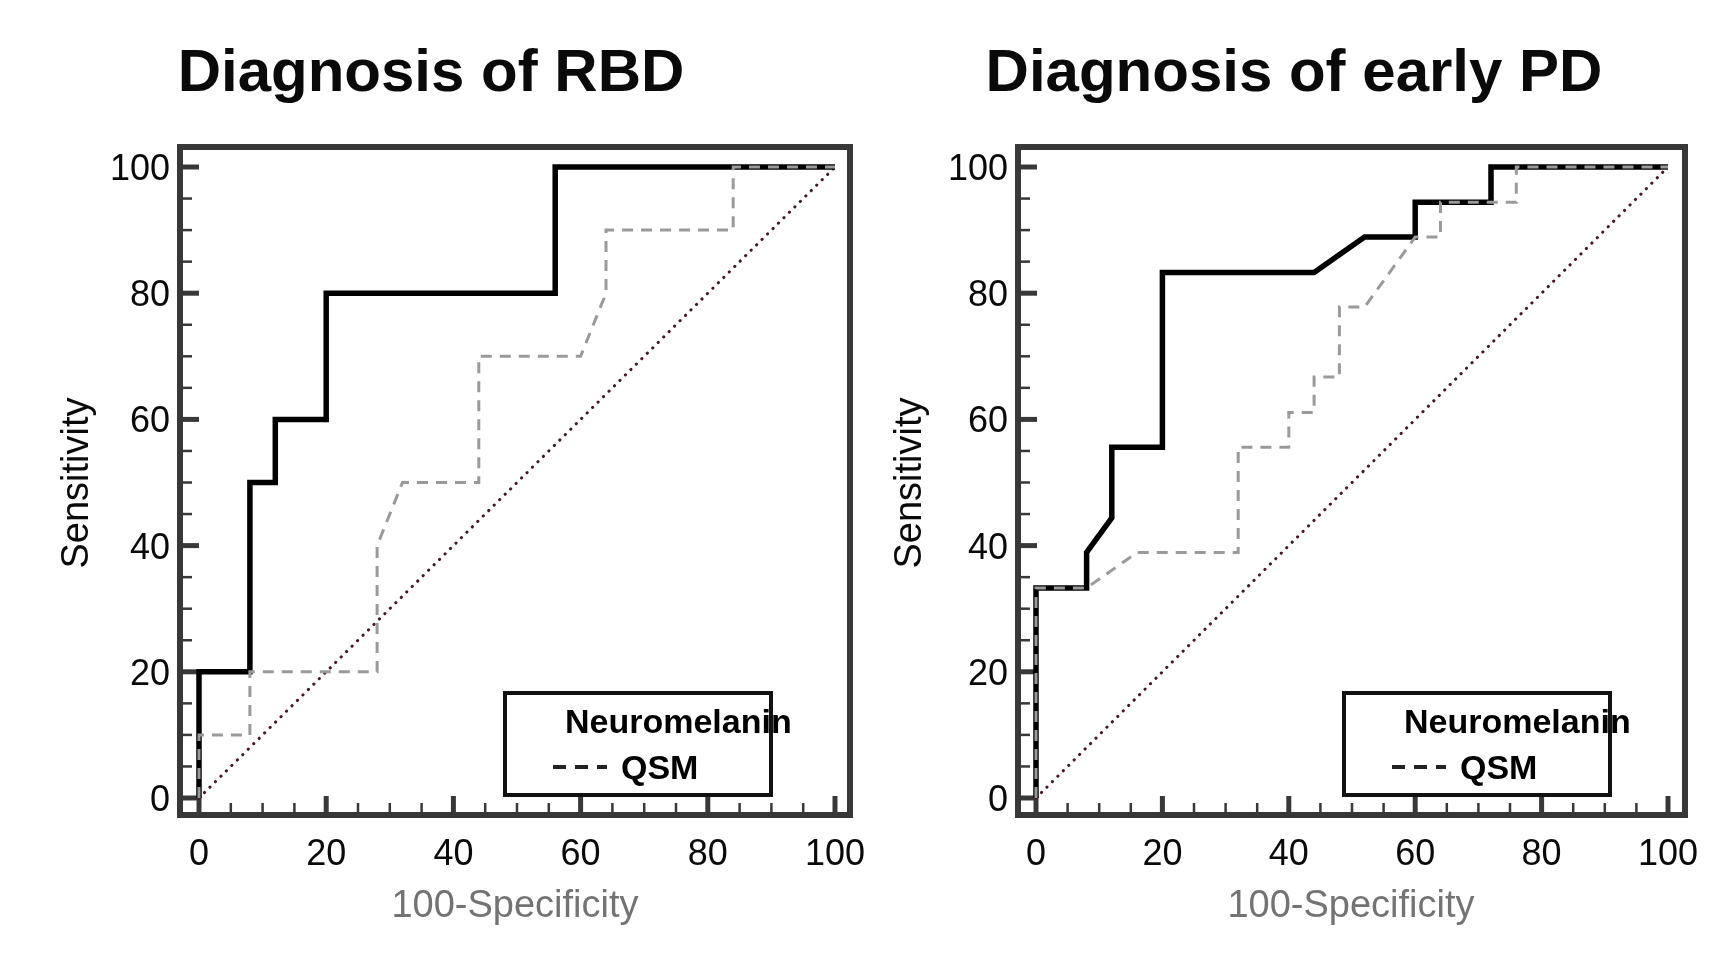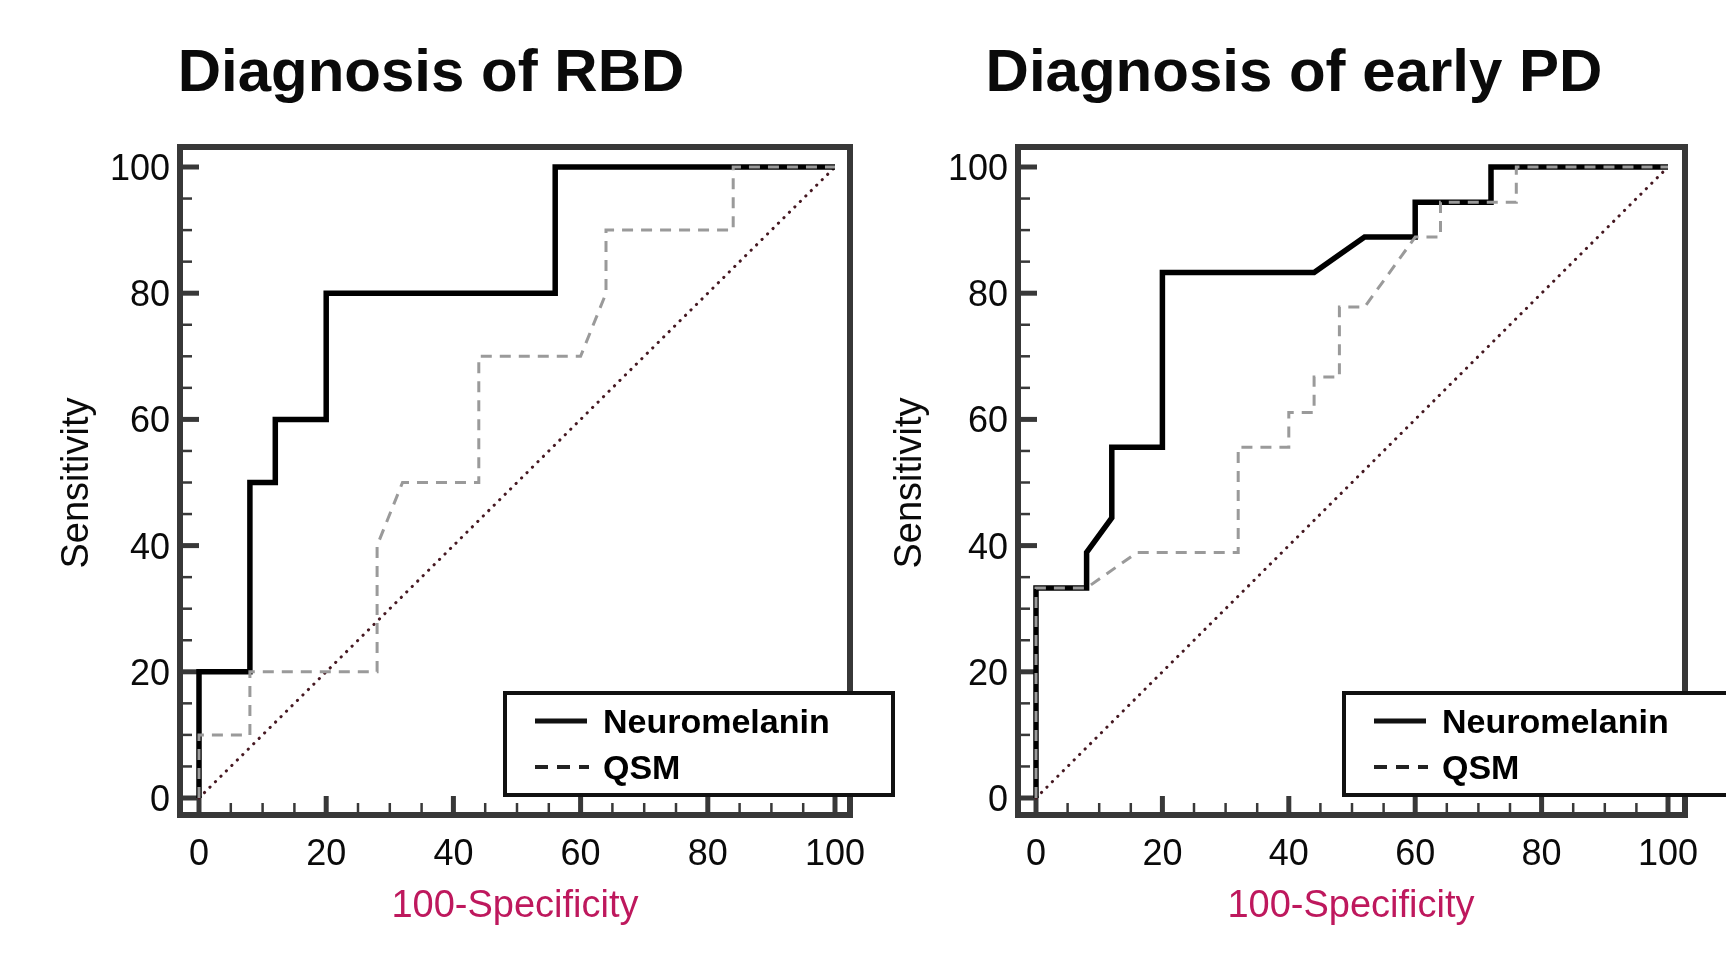--- a/index.html
+++ b/index.html
@@ -4,30 +4,30 @@
 <style>
   html,body{margin:0;padding:0;background:#ffffff;}
   body{width:1726px;height:976px;position:relative;overflow:hidden;
        font-family:"Liberation Sans", sans-serif;color:#000;}
   .chart-canvas{position:absolute;left:0;top:0;width:1726px;height:976px;}
   .plot-title{position:absolute;top:36px;width:800px;text-align:center;
               font-size:60px;font-weight:700;letter-spacing:0px;color:#0a0a0a;}
   #title-left{left:31px;}
   #title-right{left:894px;text-align:center;}
   .x-axis-title{position:absolute;top:883px;width:400px;text-align:center;
-                font-size:38px;color:#be185d;}
+                font-size:38px;color:#737373;}
   #xlabel-left{left:315px;}
   #xlabel-right{left:1151px;}
   .y-axis-title{position:absolute;width:400px;height:42px;text-align:center;
                 font-size:38px;color:#0a0a0a;transform:rotate(-90deg);}
   #ylabel-left{left:-125px;top:462px;}
   #ylabel-right{left:708px;top:462px;}
-  .legend-box{position:absolute;top:691px;width:392px;height:106px;
+  .legend-box{position:absolute;top:691px;width:270px;height:106px;
               border:4px solid #111;background:#fff;box-sizing:border-box;
-              display:flex;flex-direction:column;justify-content:center;padding-left:26px;}
+              display:flex;flex-direction:column;justify-content:center;padding-left:44px;}
   #legend-left{left:503px;}
   #legend-right{left:1342px;}
   .legend-row{display:flex;align-items:center;height:46px;gap:14px;}
   .legend-label{font-size:34px;font-weight:700;line-height:1;}
   .sample-svg{display:block;}
 </style>
 </head>
 <body>
 
 <svg class="chart-canvas" width="1726" height="976" viewBox="0 0 1726 976" xmlns="http://www.w3.org/2000/svg">

